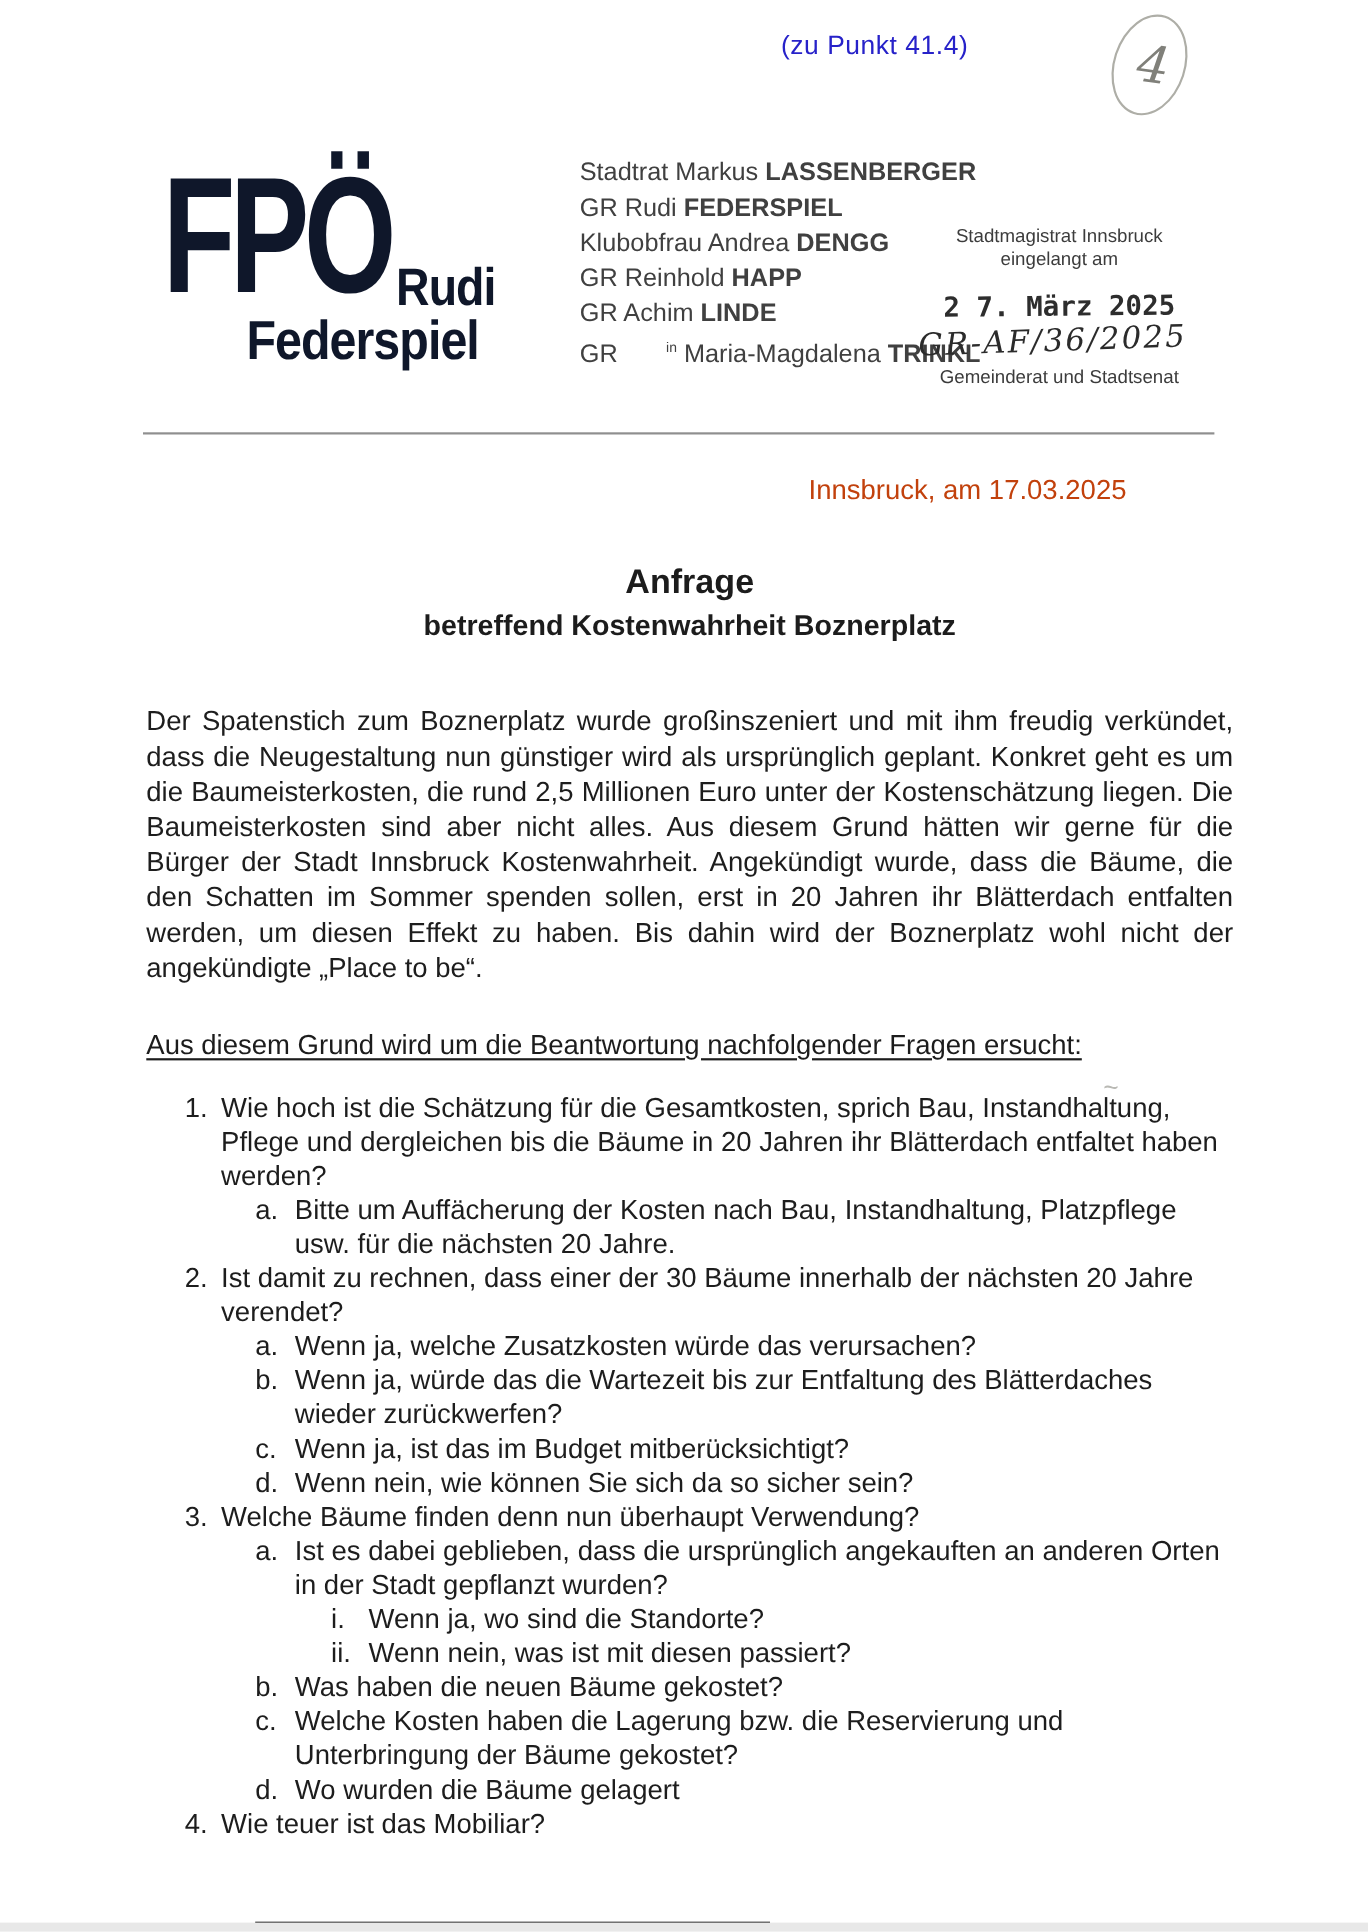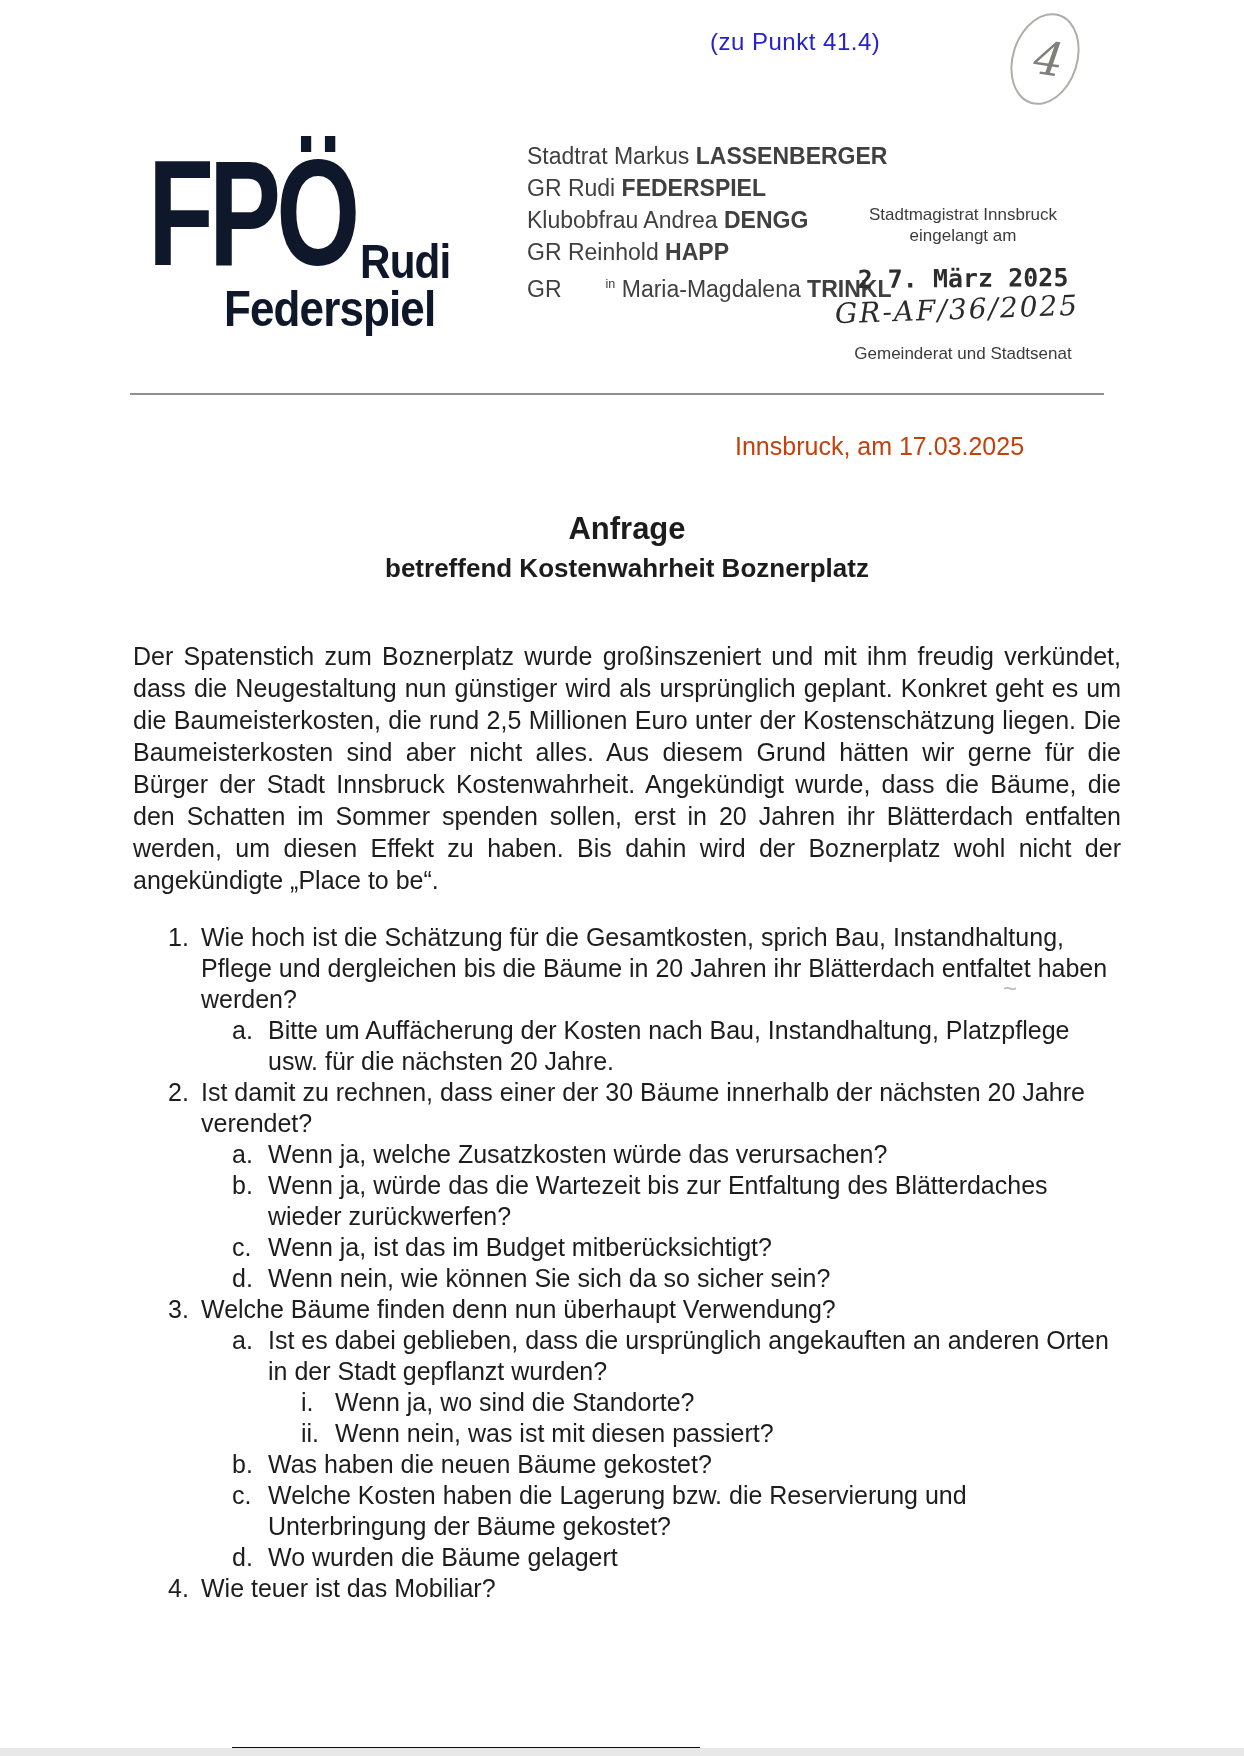--- a/index.html
+++ b/index.html
@@ -59,21 +59,21 @@
     margin-top:18px;
     font-family:"DejaVu Sans Mono", monospace;font-weight:bold;
     font-size:25px;color:#2d2d2d;white-space:nowrap;transform:rotate(-0.5deg);
   }
   .stamp .s-ref{
     margin-top:0px;margin-left:-12px;
     font-family:"DejaVu Serif", serif;font-style:italic;
     font-size:28px;letter-spacing:2px;color:#2b2b2b;
     white-space:nowrap;transform:rotate(-2deg);
   }
-  .stamp .s-org{font-size:17px;line-height:21px;margin-top:17px;}
+  .stamp .s-org{font-size:17px;line-height:21px;margin-top:6px;}
   
   .rule{position:absolute;left:130px;top:393px;width:974px;height:2px;background:#8f8f8f;}
   
   .place-date{position:absolute;left:735px;top:432px;font-size:25px;color:#c2410c;}
   
   .content{position:absolute;left:133px;top:512px;width:988px;}
   .title{text-align:center;font-weight:bold;font-size:31px;line-height:34px;}
   .subject{text-align:center;font-weight:bold;font-size:26px;line-height:30px;margin-top:7px;}
   .body-par{
     margin-top:57px;font-size:25px;line-height:32px;text-align:justify;color:#1d1d1d;
@@ -109,39 +109,41 @@
     <div class="logo-fpo">FPÖ</div>
     <div class="logo-rudi">Rudi</div>
     <div class="logo-federspiel">Federspiel</div>
   </div>
 
   <div class="senders">
     <div class="sender-line"><span>Stadtrat Markus </span><b>LASSENBERGER</b></div>
     <div class="sender-line"><span>GR Rudi </span><b>FEDERSPIEL</b></div>
     <div class="sender-line"><span>Klubobfrau Andrea </span><b>DENGG</b></div>
     <div class="sender-line"><span>GR Reinhold </span><b>HAPP</b></div>
+    <div class="sender-line"><span>GR Achim </span><b>LINDE</b></div>
     <div class="sender-line"><span>GR</span><sup>in</sup><span> Maria-Magdalena </span><b>TRINKL</b></div>
   </div>
 
   <div class="stamp">
     <div class="s-small">Stadtmagistrat Innsbruck</div>
     <div class="s-small">eingelangt am</div>
     <div class="s-date">2 7. März 2025</div>
     <div class="s-ref">GR-AF/36/2025</div>
     <div class="s-org">Gemeinderat und Stadtsenat</div>
   </div>
 
   <div class="rule"></div>
 
   <div class="place-date">Innsbruck, am 17.03.2025</div>
 
   <div class="content">
     <div class="title">Anfrage</div>
     <div class="subject">betreffend Kostenwahrheit Boznerplatz</div>
     <div class="body-par">Der Spatenstich zum Boznerplatz wurde großinszeniert und mit ihm freudig verkündet, dass die Neugestaltung nun günstiger wird als ursprünglich geplant. Konkret geht es um die Baumeisterkosten, die rund 2,5 Millionen Euro unter der Kostenschätzung liegen. Die Baumeisterkosten sind aber nicht alles. Aus diesem Grund hätten wir gerne für die Bürger der Stadt Innsbruck Kostenwahrheit. Angekündigt wurde, dass die Bäume, die den Schatten im Sommer spenden sollen, erst in 20 Jahren ihr Blätterdach entfalten werden, um diesen Effekt zu haben. Bis dahin wird der Boznerplatz wohl nicht der angekündigte „Place to be“.</div>
+    <div class="request-line"><span>Aus diesem Grund wird um die Beantwortung nachfolgender Fragen ersucht:</span></div>
 
     <div class="qlist">
       <div class="qrow lvl1">
           <span class="num">1.</span>
           <span class="qtext">Wie hoch ist die Schätzung für die Gesamtkosten, sprich Bau, Instandhaltung, Pflege und dergleichen bis die Bäume in 20 Jahren ihr Blätterdach entfaltet haben werden?</span>
         </div>
       <div class="qrow lvl2">
           <span class="num">a.</span>
           <span class="qtext">Bitte um Auffächerung der Kosten nach Bau, Instandhaltung, Platzpflege usw. für die nächsten 20 Jahre.</span>
         </div>

